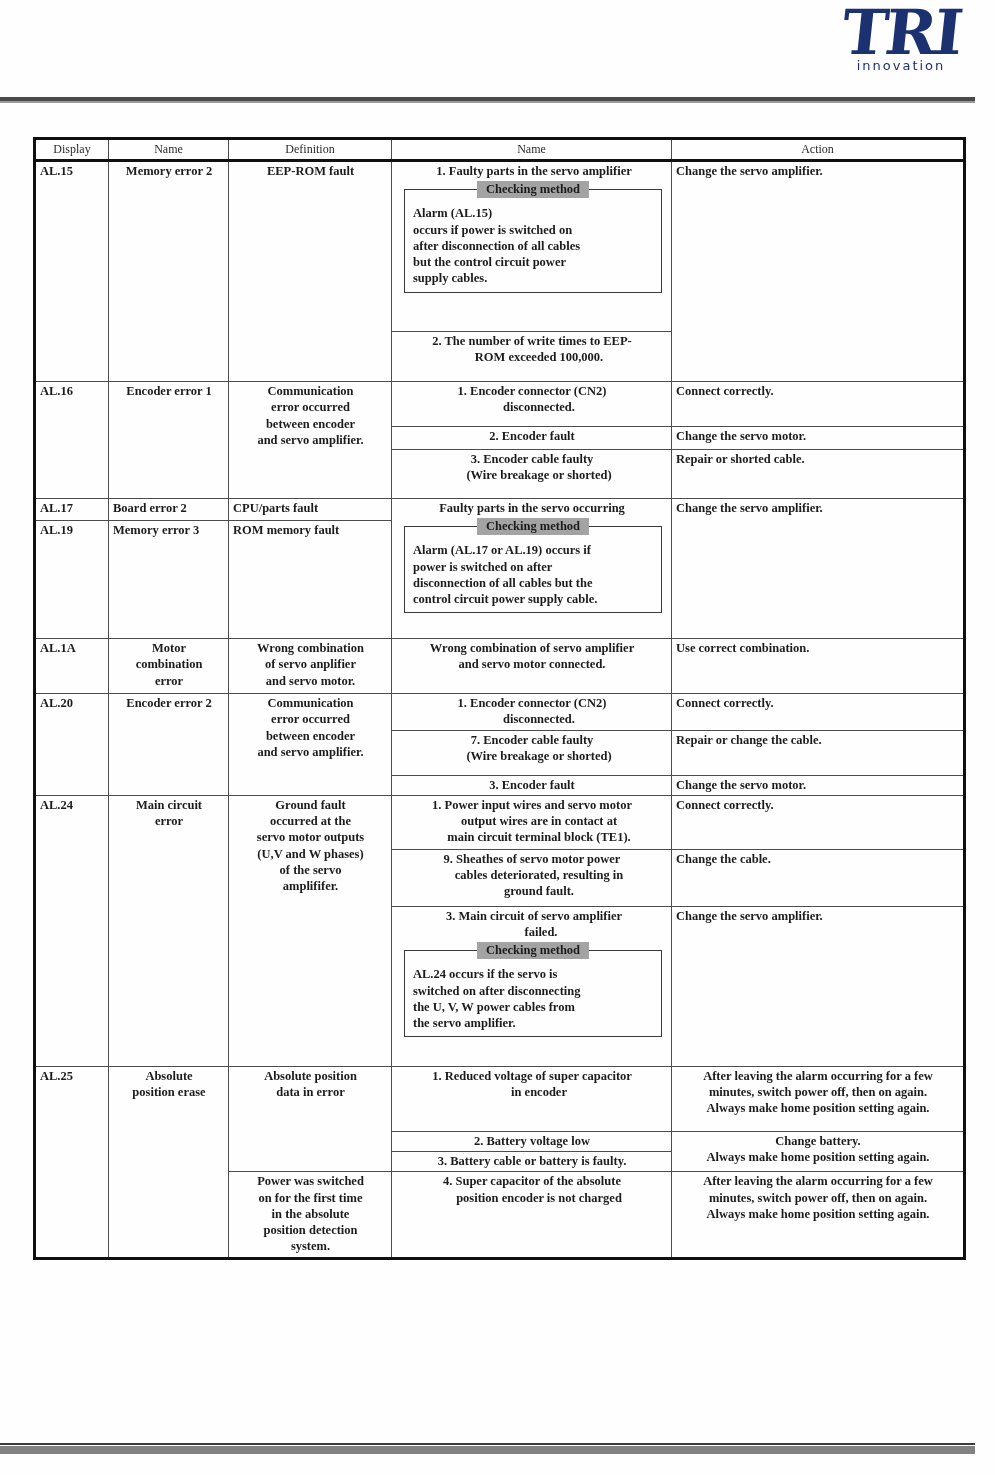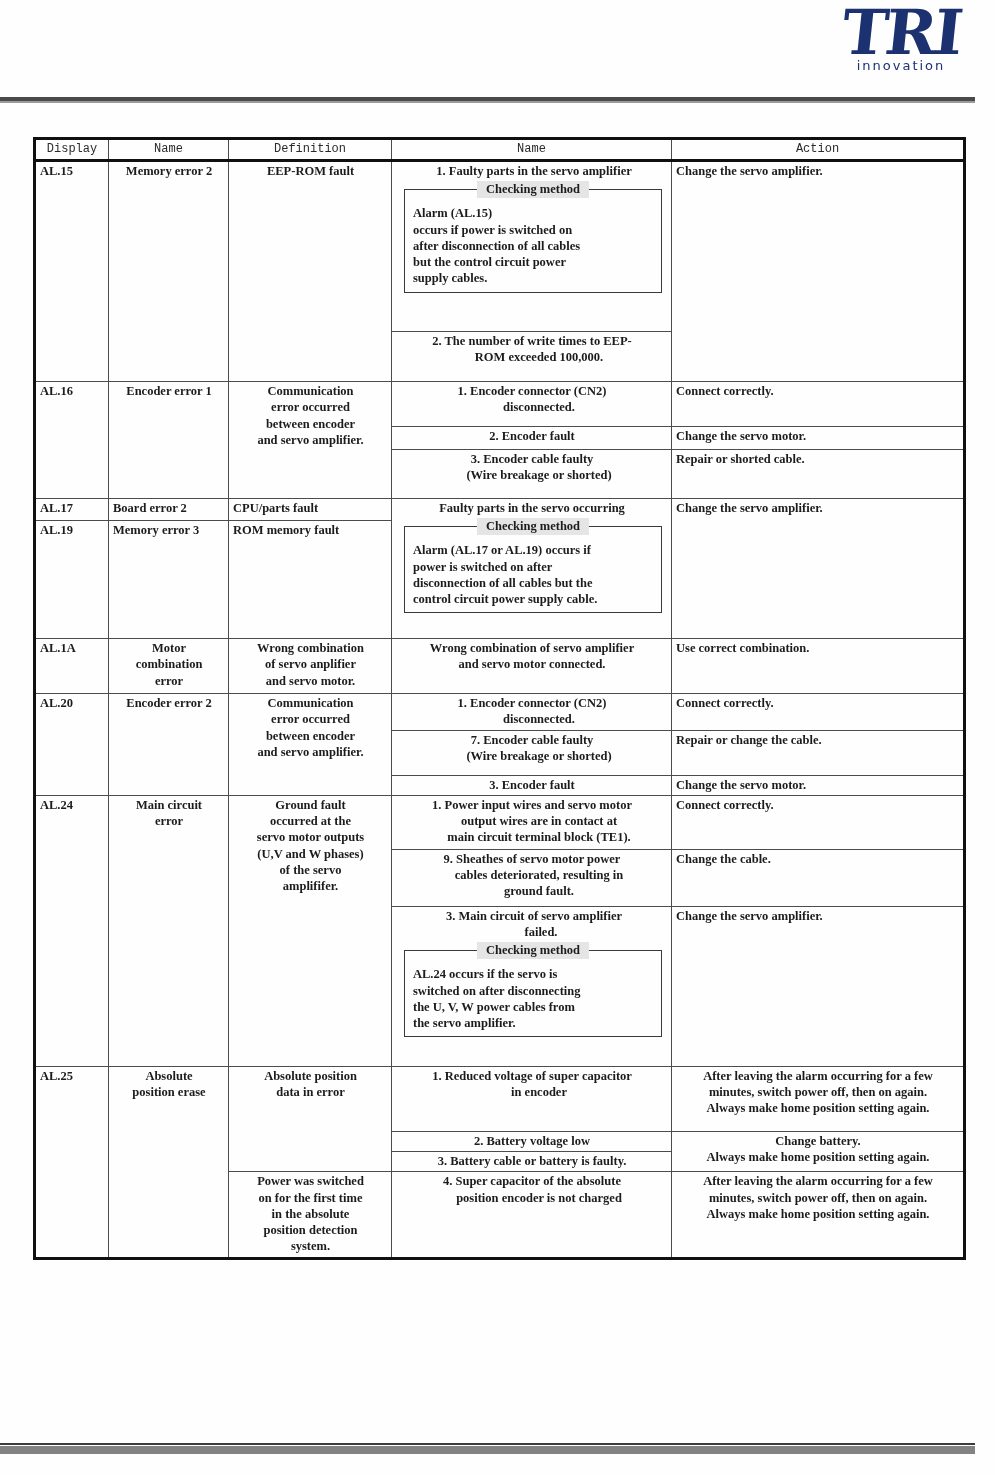--- a/index.html
+++ b/index.html
@@ -70,42 +70,42 @@
   td {
     border: 1px solid #4c4c4c;
     vertical-align: top;
     padding: 1px 3px 2px 4px;
     overflow: hidden;
   }
   td.th {
     border-bottom: 3px solid #101010;
     text-align: center;
     vertical-align: middle;
-    font-family: Liberation Mono, monospace;
+    font-family: Liberation Serif, serif;
     font-weight: normal;
     font-size: 12px;
     color: #2a2a2a;
     padding: 1px 2px;
   }
   .pre { white-space: pre-wrap; text-align: center; }
   .hang { padding-left: 18px; text-indent: -14px; }
 
   
   .chkbox {
     position: relative;
     border: 1px solid #3a3a3a;
     margin: 10px 6px 4px 8px;
     padding: 3px 6px 5px 8px;
     text-indent: 0;
   }
   .chktitle {
     position: absolute;
     top: -9px; left: 50%;
     transform: translateX(-50%);
-    background: #e5e5e5;
+    background: #a3a3a3;
     padding: 0 9px;
     white-space: nowrap;
   }
   .chkbody { white-space: pre-wrap; margin-top: 12px; }
 </style>
 </head>
 <body>
 
 <div class="page">
 

